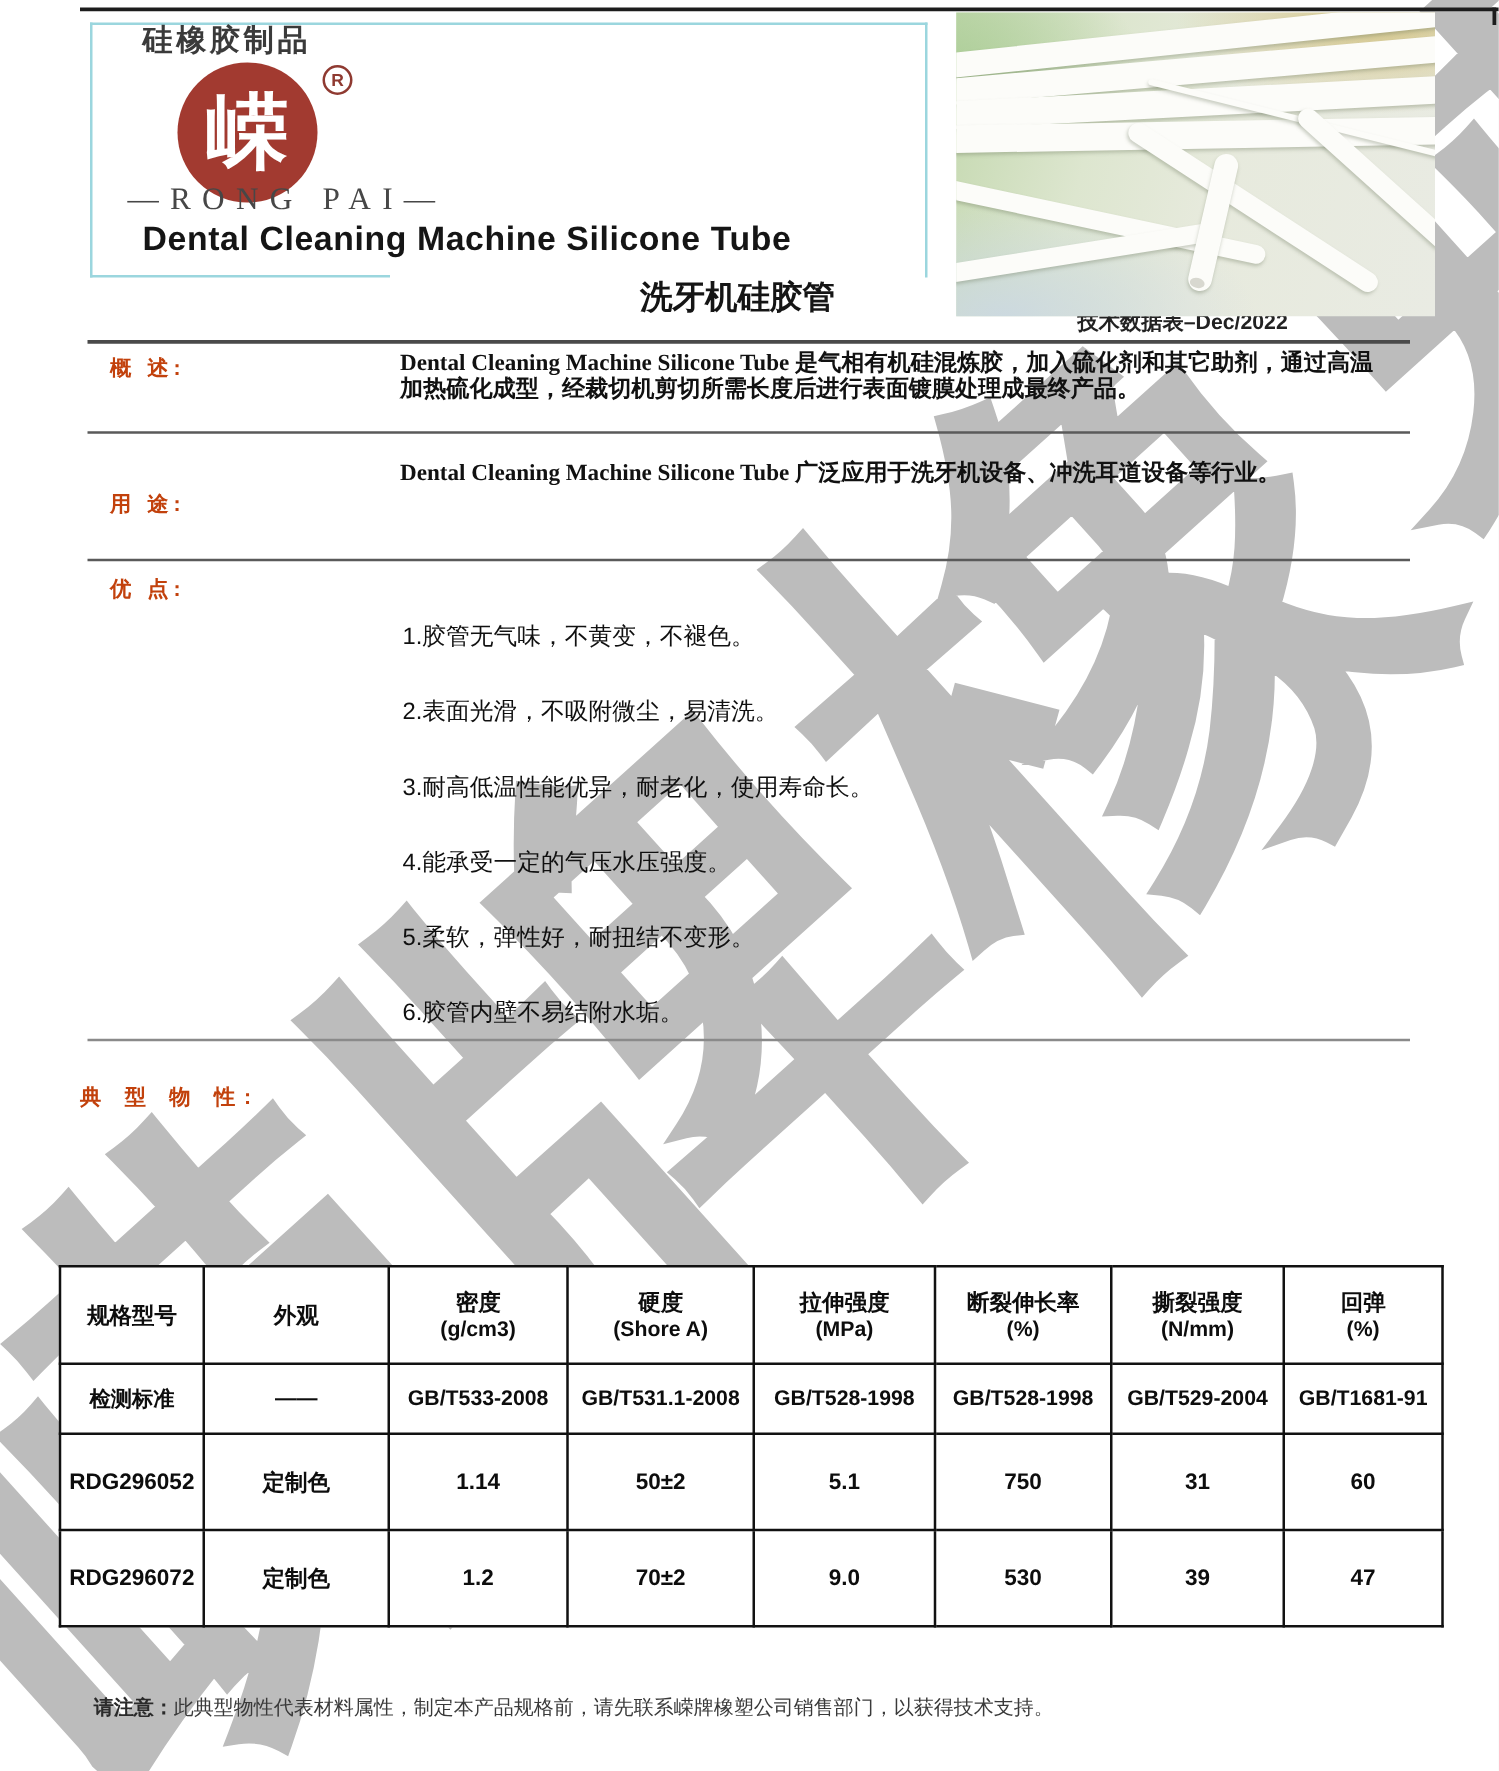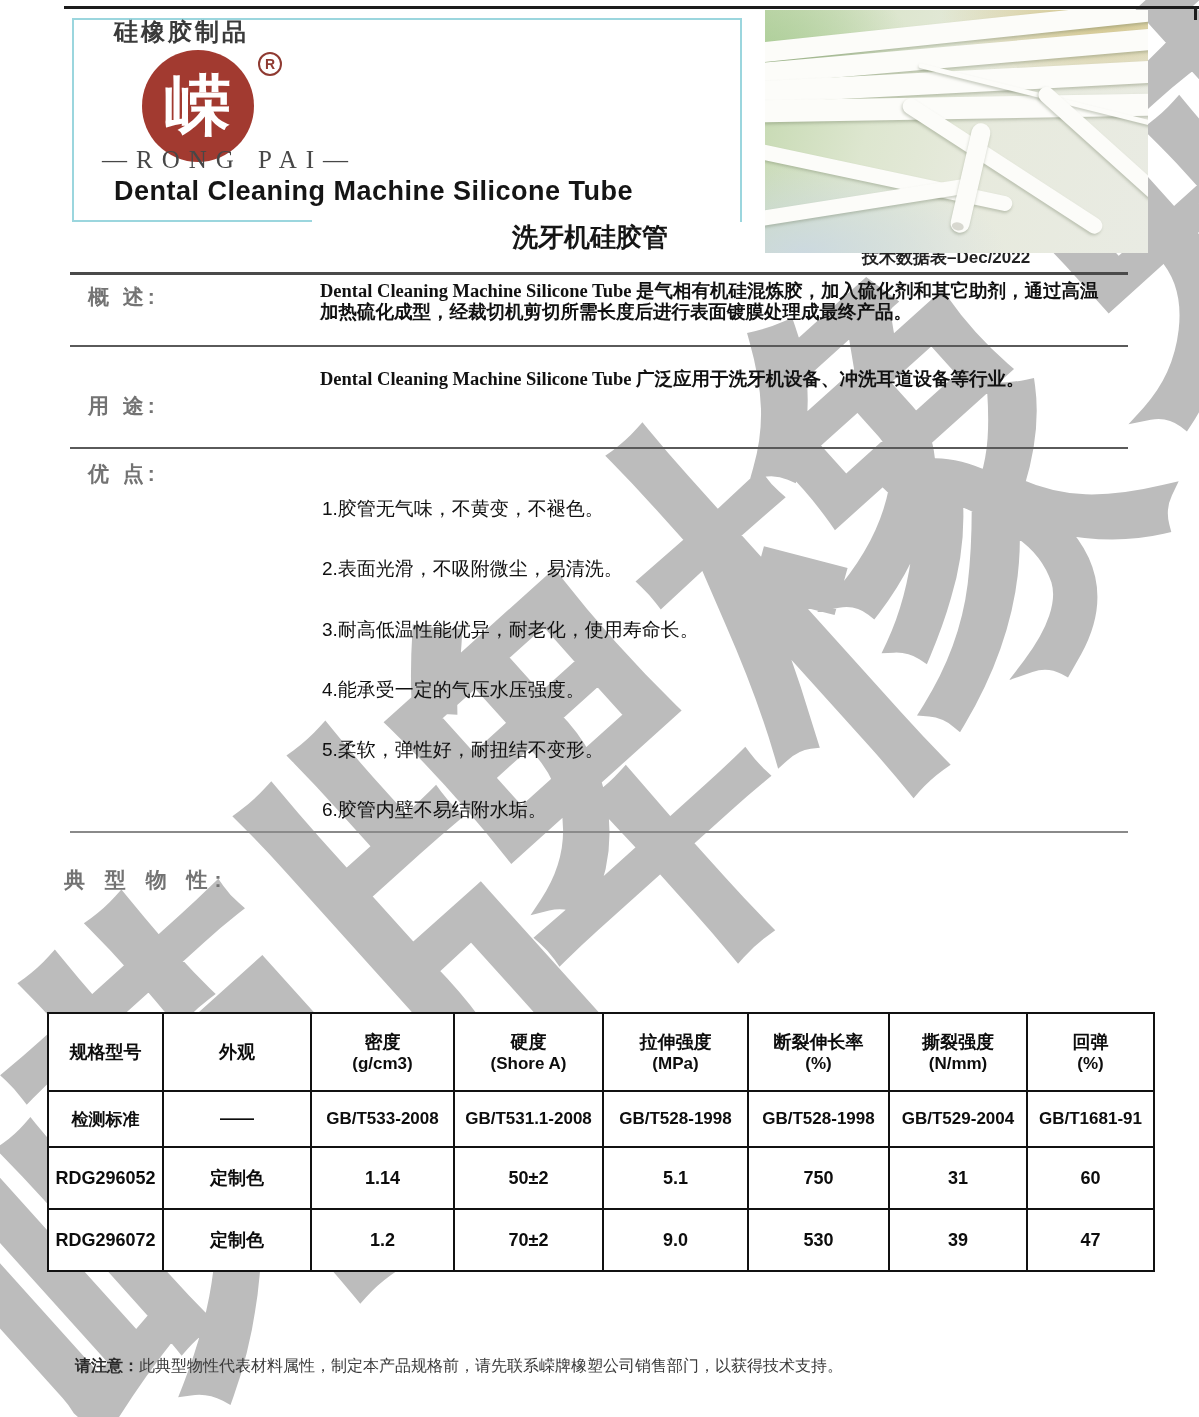--- a/index.html
+++ b/index.html
@@ -48,42 +48,42 @@
                border-radius:50%; background:#d8d8d0; }
 
   
   .rule { left:70px; width:1058px; background:#4a4a4a; }
   .rule1 { top:272px; height:3px; }
   .rule2 { top:345px; height:2px; background:#5a5a5a; }
   .rule3 { top:447px; height:2px; background:#5a5a5a; }
   .rule4 { top:831px; height:2px; background:#8a8a8a; }
 
   
-  .sec-label { font-size:21px; font-weight:bold; color:#737373; letter-spacing:4px; }
+  .sec-label { font-size:17px; font-weight:bold; color:#c2410c; letter-spacing:4px; }
   .lab-overview { left:88px; top:283px; }
   .lab-usage { left:88px; top:392px; }
   .lab-adv { left:88px; top:460px; }
   .lab-props { left:64px; top:866px; letter-spacing:7px; }
   .para { left:320px; width:792px; font-family:"Liberation Serif", serif; font-weight:bold;
           font-size:18.5px; color:#111; line-height:21px; }
   .para-overview { top:281px; }
   .para-usage { top:369px; }
   .adv-item { left:322px; width:700px; font-size:19px; font-weight:normal; color:#101010; }
   .adv-0 { top:496px; } .adv-1 { top:556px; } .adv-2 { top:617px; }
   .adv-3 { top:677px; } .adv-4 { top:737px; } .adv-5 { top:797px; }
 
   
   .props-table { left:47px; top:1012px; }
   table { border-collapse:collapse; table-layout:fixed; background:#ffffff; }
   td, th { border:2.5px solid #111; text-align:center; vertical-align:middle;
            font-family:"Liberation Sans", sans-serif; color:#0d0d0d; overflow:hidden; }
   th { font-size:18px; font-weight:bold; height:78px; }
   th .unit { display:block; font-size:17px; font-weight:bold; }
   tr.r-std td { height:56px; font-size:17px; font-weight:bold;margin-left:10px; }
-  tr.r-data td { height:62px; font-size:18px; font-weight:bold; }
+  tr.r-data td { height:77px; font-size:18px; font-weight:bold; }
   col.c0 { width:115px; } col.c1 { width:148px; } col.c2 { width:143px; } col.c3 { width:149px; }
   col.c4 { width:145px; } col.c5 { width:141px; } col.c6 { width:138px; } col.c7 { width:127px; }
 
   
   .footer-note { left:75px; top:1356px; font-size:16px; color:#3a3a3a; }
   .footer-note b { color:#2a2a2a; }
 </style>
 </head>
 <body>
 

